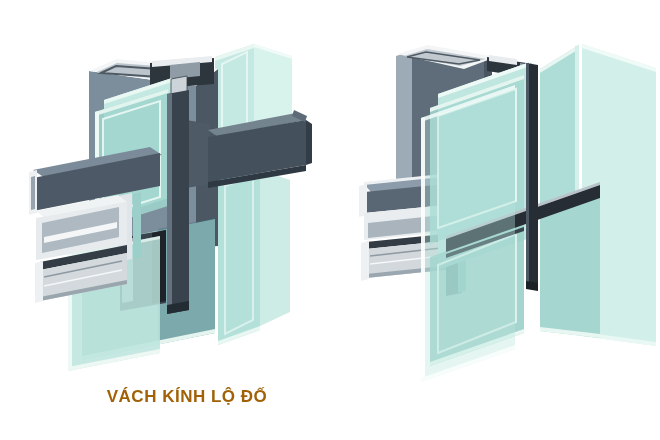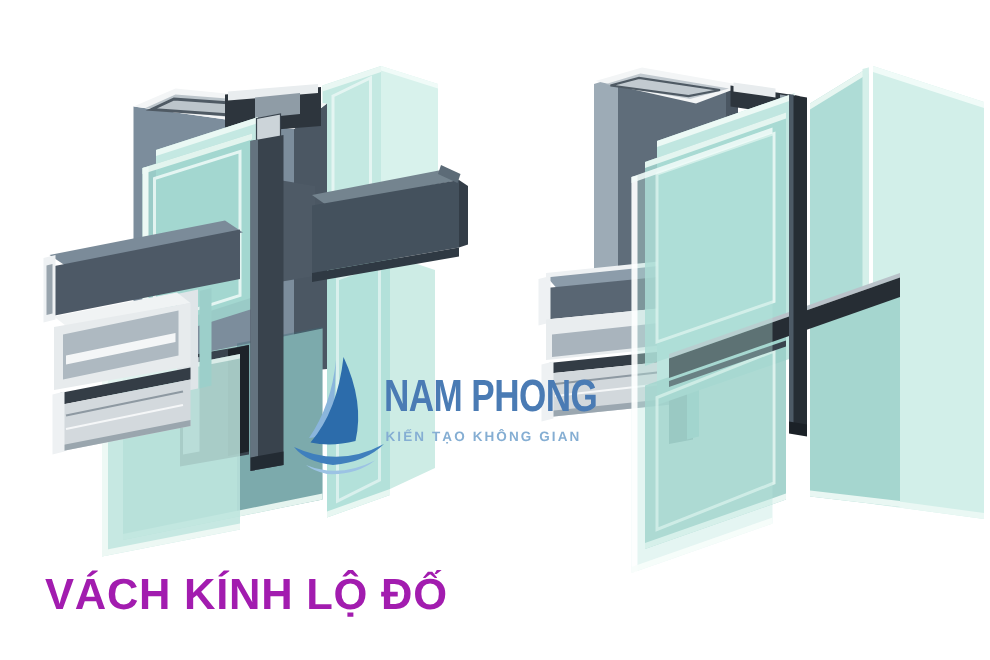--- a/index.html
+++ b/index.html
@@ -2,22 +2,22 @@
 <html><head>
 <meta charset="utf-8">
 <style>
   html,body{margin:0;padding:0;background:#ffffff;}
   .canvas{
     position:relative;width:660px;height:440px;background:#ffffff;overflow:hidden;
     font-family:"Liberation Sans", sans-serif;
   }
   .scene{position:absolute;left:0;top:0;width:660px;height:440px;}
   .caption{
-    position:absolute;top:384px;font-weight:bold;font-size:29px;line-height:26px;
-    color:#a21caf;text-align:center;letter-spacing:0.5px;white-space:nowrap;
+    position:absolute;top:384px;font-weight:bold;font-size:17px;line-height:26px;
+    color:#a16207;text-align:center;letter-spacing:0.5px;white-space:nowrap;margin-left:44px;
   }
   .caption.left{left:30px;width:226px;}
   .caption.right{left:352px;width:246px;}
   .logo{position:absolute;left:194px;top:236px;width:200px;height:82px;}
   .logo-icon{position:absolute;left:0;top:0;}
   .logo-title{
     position:absolute;left:62px;top:14px;font-size:30px;font-weight:bold;line-height:30px;
     color:#4a7bb4;transform:scaleX(0.78);transform-origin:left center;letter-spacing:-0.5px;
     white-space:nowrap;
   }
@@ -162,26 +162,16 @@
       <polygon points="526,63 529,63 529,285 526,285" fill="#4d5a66"></polygon>
       <polygon points="526,281 538,283 538,291 526,289" fill="#1b2127"></polygon>
 
       <polygon points="421,118 515,85 515,349 421,382" fill="rgba(183,228,221,0.38)"></polygon>
       <polygon points="421,118 425,117 425,381 421,382" fill="rgba(255,255,255,0.9)"></polygon>
       <polygon points="421,118 515,85 515,89 421,122" fill="rgba(242,252,249,0.85)"></polygon>
       <polygon points="421,378 515,345 515,349 421,382" fill="rgba(247,253,251,0.92)"></polygon>
     </g>
   </svg>
 
-  <div class="logo">
-    <svg class="logo-icon" width="66" height="82" viewBox="0 0 66 82" xmlns="http://www.w3.org/2000/svg">
-      <path d="M30,4 Q27,34 12,56 L28,54 Z" fill="#8ab5dc"></path>
-      <path d="M35,2 Q49,32 43,58 Q27,62 13,59 Q31,38 35,2 Z" fill="#2c6cab"></path>
-      <path d="M2,62 Q32,76 62,60 Q50,72 28,74 Q10,72 2,62 Z" fill="#3f7fbd"></path>
-      <path d="M10,74 Q32,83 56,71 Q43,81 24,80 Q15,78 10,74 Z" fill="#9cc3e4"></path>
-    </svg>
-    <div class="logo-title">NAM PHONG</div>
-    <div class="logo-tagline">KIẾN TẠO KHÔNG GIAN</div>
-  </div>
 
   <div class="caption left">VÁCH KÍNH LỘ ĐỐ</div>
 
 </div>
 
 </body></html>

